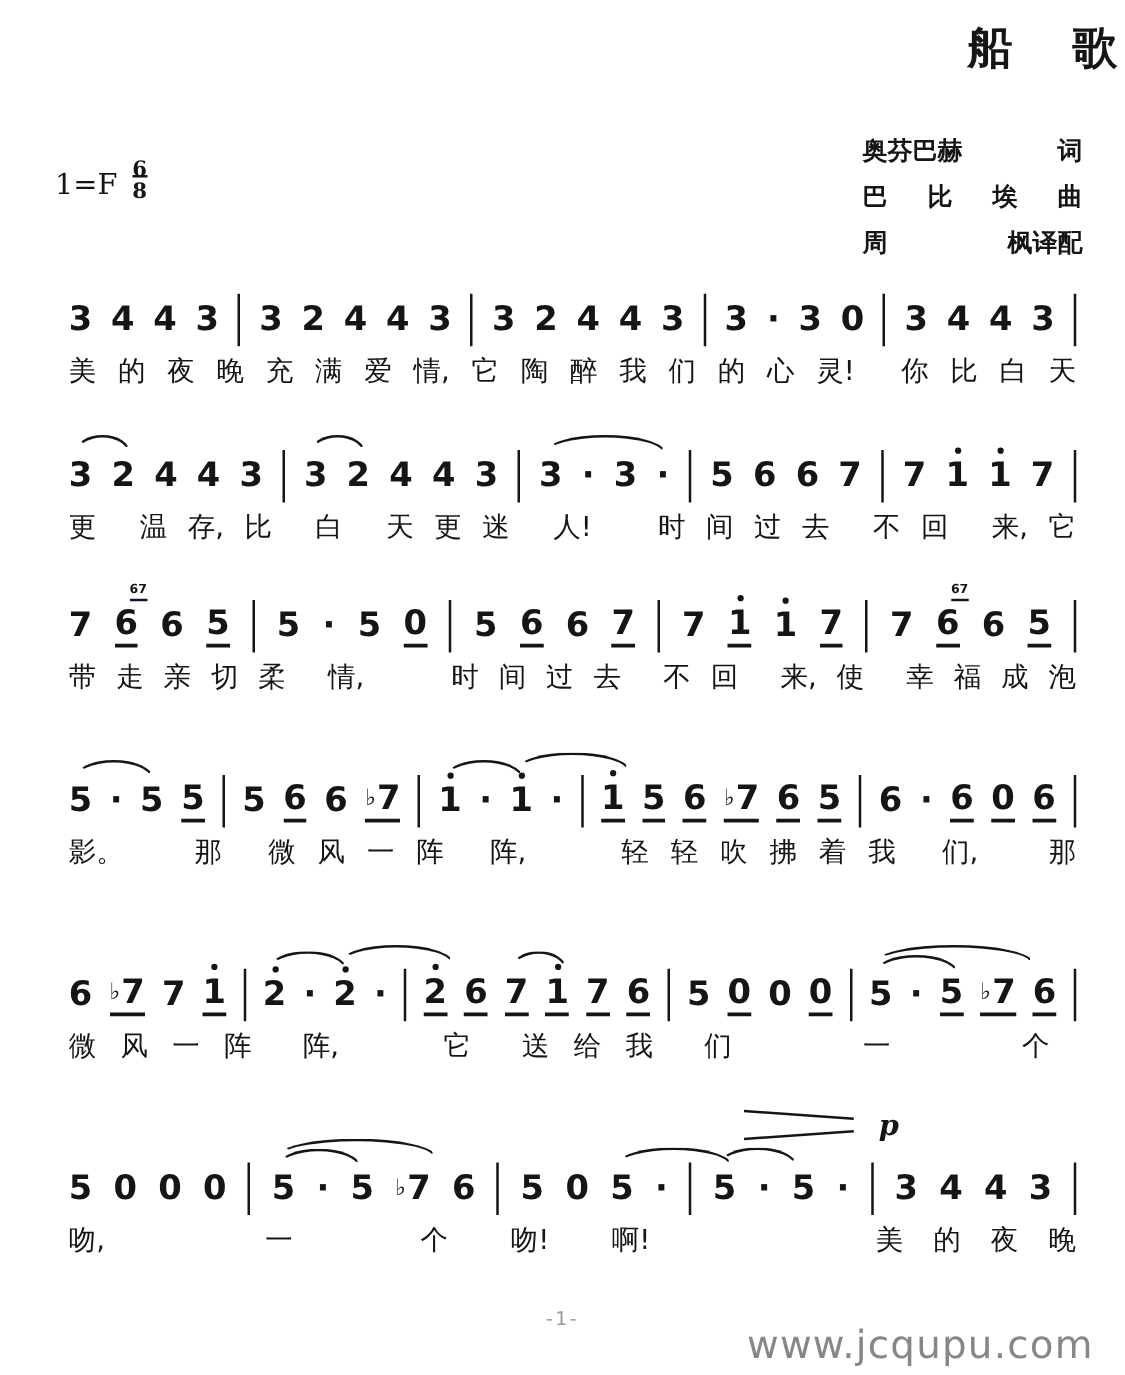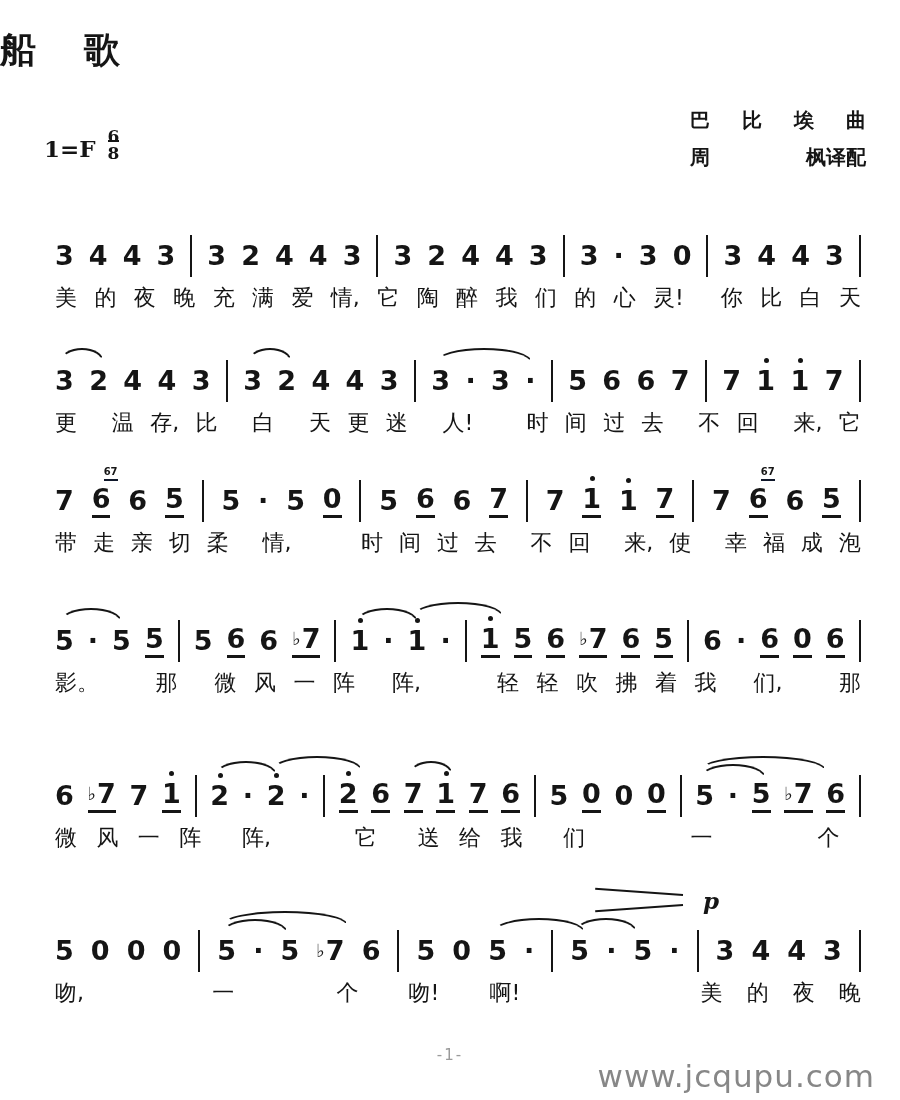--- a/index.html
+++ b/index.html
@@ -1,24 +1,24 @@
 <!DOCTYPE html>
 <html><head>
 <meta charset="utf-8">
 <style>
   html,body{margin:0;padding:0;background:#ffffff;}
   .sheet{position:relative;width:900px;height:1100px;background:#ffffff;overflow:hidden;
          font-family:"DejaVu Sans",sans-serif;color:#151515;}
-  .title{position:absolute;top:26px;left:0;width:100%;text-align:left;
+  .title{position:absolute;top:14px;left:0;width:100%;text-align:right;
          font-size:36px;font-weight:700;letter-spacing:6px;}
   .credits{position:absolute;top:102px;right:34px;width:176px;}
   .credit-line{display:flex;justify-content:space-between;font-size:20px;font-weight:700;
                line-height:37px;}
   .keysig{position:absolute;top:134px;left:44px;display:flex;align-items:center;gap:12px;}
-  .keyroot{font-size:23px;font-weight:700;font-family:"DejaVu Serif",serif;}
+  .keyroot{font-size:23px;font-weight:400;font-family:"DejaVu Serif",serif;}
   .timesig{display:inline-block;text-align:center;font-weight:700;font-size:17px;
            line-height:17px;font-family:"DejaVu Serif",serif;margin-top:-6px;}
   .timesig .den{border-top:2px solid #151515;padding-top:1px;}
   .systems{position:absolute;top:238px;left:55px;width:806px;}
   .system{position:absolute;left:0;width:806px;}
   .notes-row{position:relative;display:flex;justify-content:space-between;
              align-items:center;height:36px;}
   .tok{position:relative;font-size:27px;font-weight:700;line-height:30px;text-align:center;
        font-family:"DejaVu Sans",sans-serif;}
   .tok .core{display:inline-block;}
@@ -45,20 +45,24 @@
              letter-spacing:1px;}
 </style>
 </head>
 <body>
 
 <div class="sheet">
   <div class="title">船　歌</div>
 
   <div class="credits" id="credits">
       <div class="credit-line">
+        <span>奥芬巴赫</span>
+        <span>词</span>
+      </div>
+      <div class="credit-line">
         <span>巴</span>
         <span>比</span>
         <span>埃</span>
         <span>曲</span>
       </div>
       <div class="credit-line">
         <span>周</span>
         <span>枫译配</span>
       </div>
     </div>

